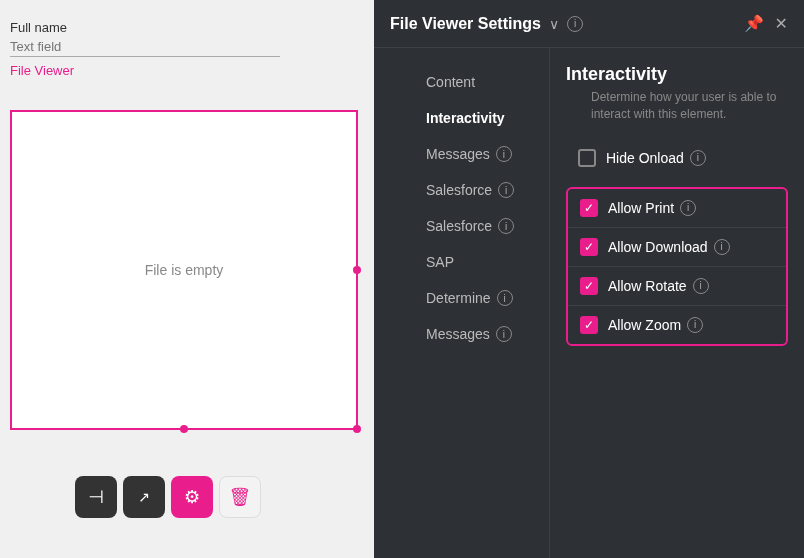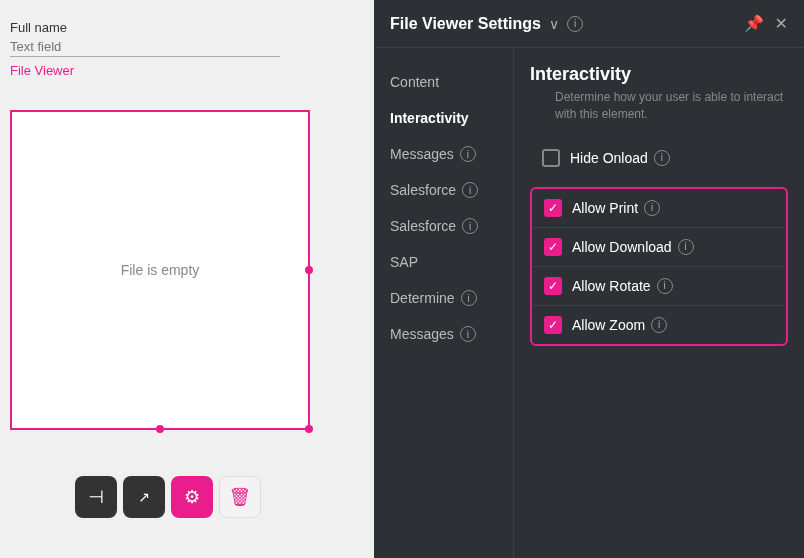--- a/index.html
+++ b/index.html
@@ -42,21 +42,21 @@
       color: #e91e8c;
       font-size: 13px;
       margin-top: 6px;
       cursor: pointer;
     }
 
     .file-viewer-box {
       position: absolute;
       left: 10px;
       top: 110px;
-      width: 300px;
+      width: 348px;
       height: 320px;
       border: 2px solid #e91e8c;
       background: #fff;
       display: flex;
       align-items: center;
       justify-content: center;
     }
     .file-viewer-box .empty-text {
       color: #888;
       font-size: 14px;
@@ -151,20 +151,21 @@
       flex: 1;
       overflow: hidden;
     }
 
     
     .panel-nav {
       width: 140px;
       padding: 16px 0;
       border-right: 1px solid #3d4045;
       flex-shrink: 0;
+      margin-left: 36px;
     }
     .nav-item {
       padding: 10px 16px;
       font-size: 14px;
       color: #bbb;
       cursor: pointer;
       display: flex;
       align-items: center;
       gap: 6px;
     }

